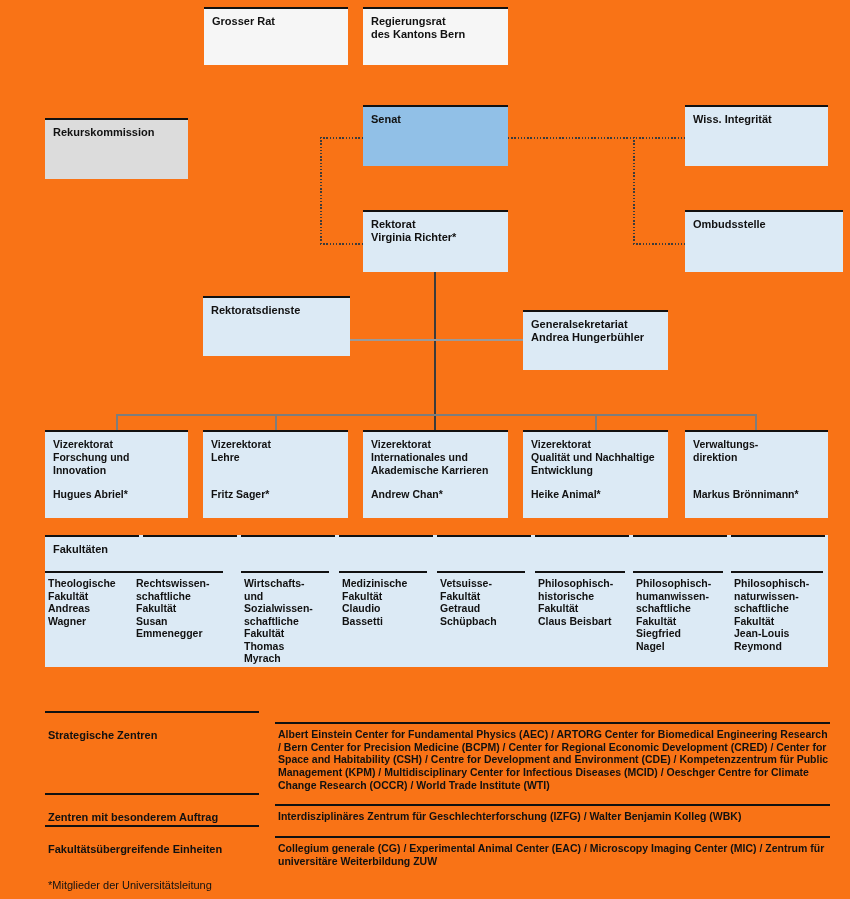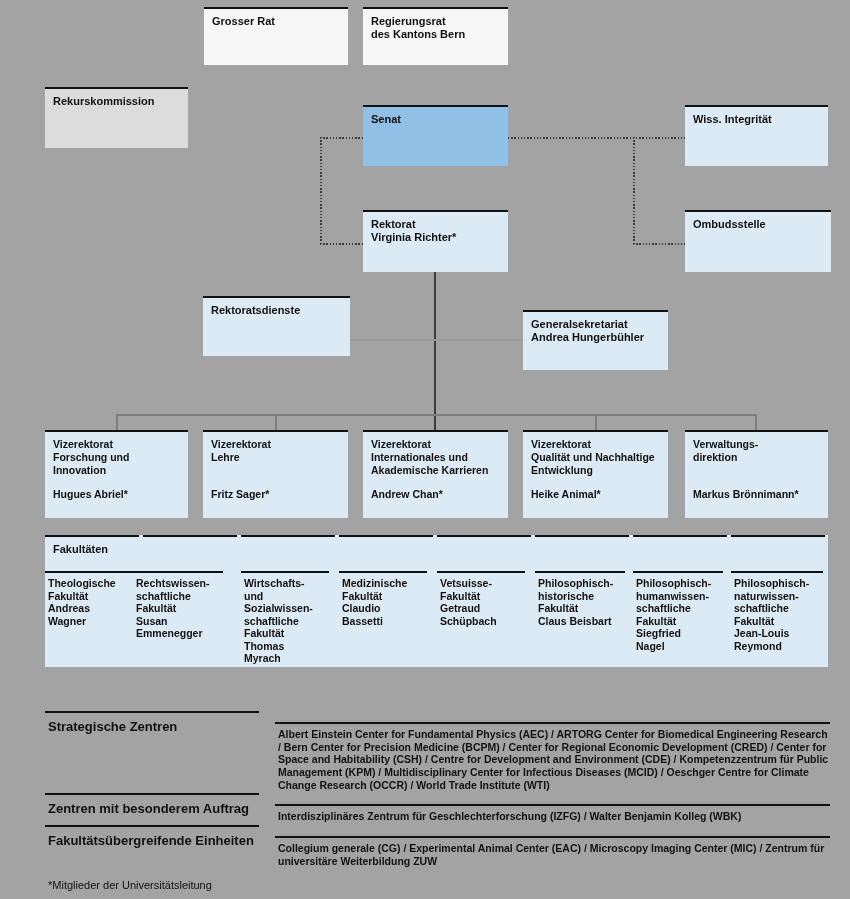--- a/index.html
+++ b/index.html
@@ -1,17 +1,17 @@
 <!DOCTYPE html>
 <html><head>
 <meta charset="utf-8">
 <style>
   html,body{margin:0;padding:0;background:#ffffff;}
   .canvas{
-    position:relative;width:850px;height:899px;background:#a3a3a3;
+    position:relative;width:850px;height:899px;background:#f97316;
     font-family:"Liberation Sans","DejaVu Sans",sans-serif;color:#111111;
     overflow:hidden;
   }
   .box{position:absolute;border-top:2px solid #111111;box-sizing:border-box;
        padding:6px 4px 0 8px;}
   .box-offwhite{background:#f6f6f6;}
   .box-gray{background:#dcdcdc;}
   .box-blue{background:#91c0e7;}
   .box-lightblue{background:#dceaf5;}
   .box-title{font-weight:bold;font-size:11px;line-height:13px;white-space:pre-line;}
@@ -31,21 +31,21 @@
 
   .band{position:absolute;left:45px;top:535px;width:783px;height:132px;background:#dceaf5;}
   .band-border{position:absolute;left:45px;top:535px;width:783px;height:2px;
     background-image:repeating-linear-gradient(to right,#111111 0 94px,transparent 94px 98px);}
   .band-header{position:absolute;left:53px;top:543px;font-weight:bold;font-size:11px;}
   .fac-col{position:absolute;top:571px;border-top:2px solid #111111;box-sizing:border-box;
            padding:4px 0 0 3px;font-weight:bold;font-size:10.5px;line-height:12.5px;
            white-space:pre-line;height:96px;}
 
   .zrow-label{position:absolute;left:45px;width:214px;border-top:2px solid #111111;
-              box-sizing:border-box;padding:6px 0 0 3px;font-weight:bold;font-size:13px;}
+              box-sizing:border-box;padding:16px 0 0 3px;font-weight:bold;font-size:11px;}
   .zrow-content{position:absolute;left:275px;width:555px;border-top:2px solid #111111;
                 box-sizing:border-box;padding:4px 0 0 3px;font-weight:bold;font-size:10.5px;
                 line-height:12.7px;margin-top:11px;}
   .footnote{position:absolute;left:48px;top:879px;font-size:11px;font-weight:normal;}
 </style>
 </head>
 <body>
 
 <div class="canvas">
 
@@ -66,35 +66,35 @@
   <div class="vline solid-mid" style="left:755px;top:414px;height:16px;"></div>
 
   <div class="box box-offwhite" style="left:204px;top:7px;width:144px;height:58px;">
     <div class="box-title">Grosser Rat</div>
   </div>
   <div class="box box-offwhite" style="left:363px;top:7px;width:145px;height:58px;">
     <div class="box-title">Regierungsrat
 des Kantons Bern</div>
   </div>
 
-  <div class="box box-gray" style="left:45px;top:87px;width:143px;height:61px;">
+  <div class="box box-gray" style="left:45px;top:118px;width:143px;height:61px;">
     <div class="box-title">Rekurskommission</div>
   </div>
   <div class="box box-blue" style="left:363px;top:105px;width:145px;height:61px;">
     <div class="box-title">Senat</div>
   </div>
   <div class="box box-lightblue" style="left:685px;top:105px;width:143px;height:61px;">
     <div class="box-title">Wiss. Integrität</div>
   </div>
 
   <div class="box box-lightblue" style="left:363px;top:210px;width:145px;height:62px;">
     <div class="box-title">Rektorat</div>
     <div class="stack-person">Virginia Richter*</div>
   </div>
-  <div class="box box-lightblue" style="left:685px;top:210px;width:146px;height:62px;">
+  <div class="box box-lightblue" style="left:685px;top:210px;width:158px;height:62px;">
     <div class="box-title">Ombudsstelle</div>
   </div>
 
   <div class="box box-lightblue" style="left:203px;top:296px;width:147px;height:60px;">
     <div class="box-title">Rektoratsdienste</div>
   </div>
   <div class="box box-lightblue" style="left:523px;top:310px;width:145px;height:60px;">
     <div class="box-title">Generalsekretariat</div>
     <div class="stack-person">Andrea Hungerbühler</div>
   </div>

